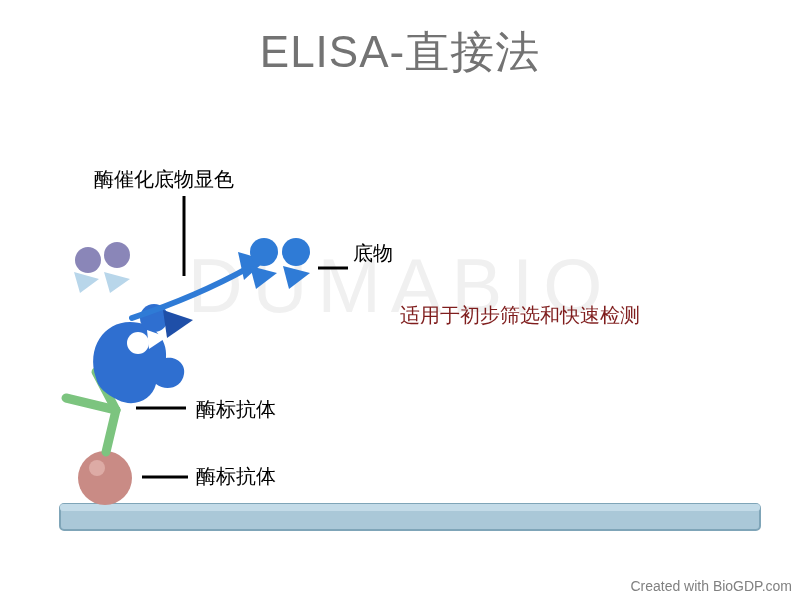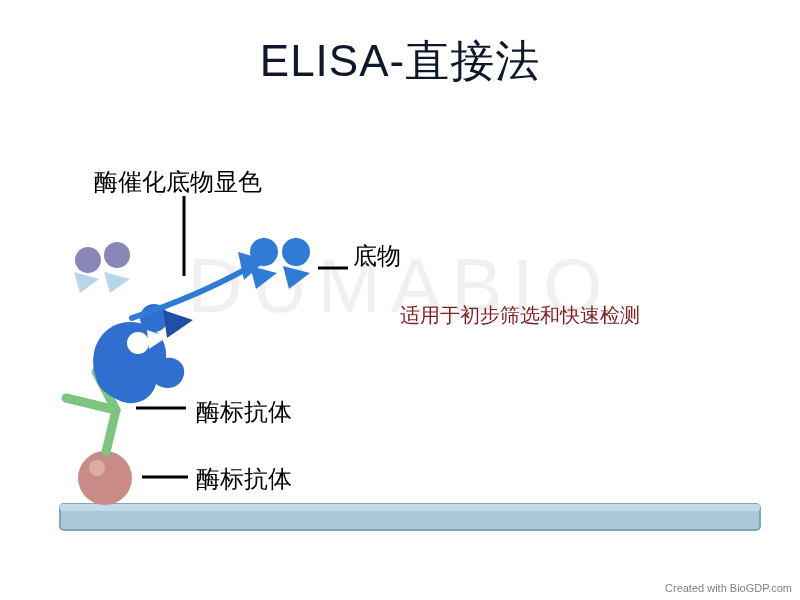--- a/index.html
+++ b/index.html
@@ -14,43 +14,43 @@
     overflow: hidden;
   }
   #stage {
     position: relative;
     width: 800px;
     height: 600px;
   }
   #title {
     position: absolute;
     left: 0;
-    top: 32px;
+    top: 23px;
     width: 800px;
     text-align: center;
     font-size: 44px;
-    color: #0f172a;
+    color: #737373;
     font-family: "Liberation Sans", sans-serif;
     letter-spacing: 1px;
   }
   #watermark {
     position: absolute;
     left: 0;
     top: 242px;
     width: 800px;
     text-align: center;
     font-size: 76px;
     letter-spacing: 10px;
     color: #f0f0f0;
     font-family: "Liberation Sans", sans-serif;
     user-select: none;
   }
   .label {
     position: absolute;
-    font-size: 24px;
+    font-size: 20px;
     color: #000000;
     white-space: nowrap;
     font-family: "Liberation Sans", sans-serif;
   }
   #label-enzyme-substrate {
     left: 94px;
     top: 166px;
   }
   #label-substrate {
     left: 353px;
@@ -70,21 +70,21 @@
     top: 302px;
     font-size: 20px;
     color: #7f1d1d;
     white-space: nowrap;
     font-family: "Liberation Sans", sans-serif;
   }
   #credit {
     position: absolute;
     right: 8px;
     bottom: 6px;
-    font-size: 11px;
+    font-size: 14px;
     color: #808080;
     font-family: "Liberation Sans", sans-serif;
     text-align: center;
   }
   #art {
     position: absolute;
     left: 0;
     top: 0;
   }
 </style>

